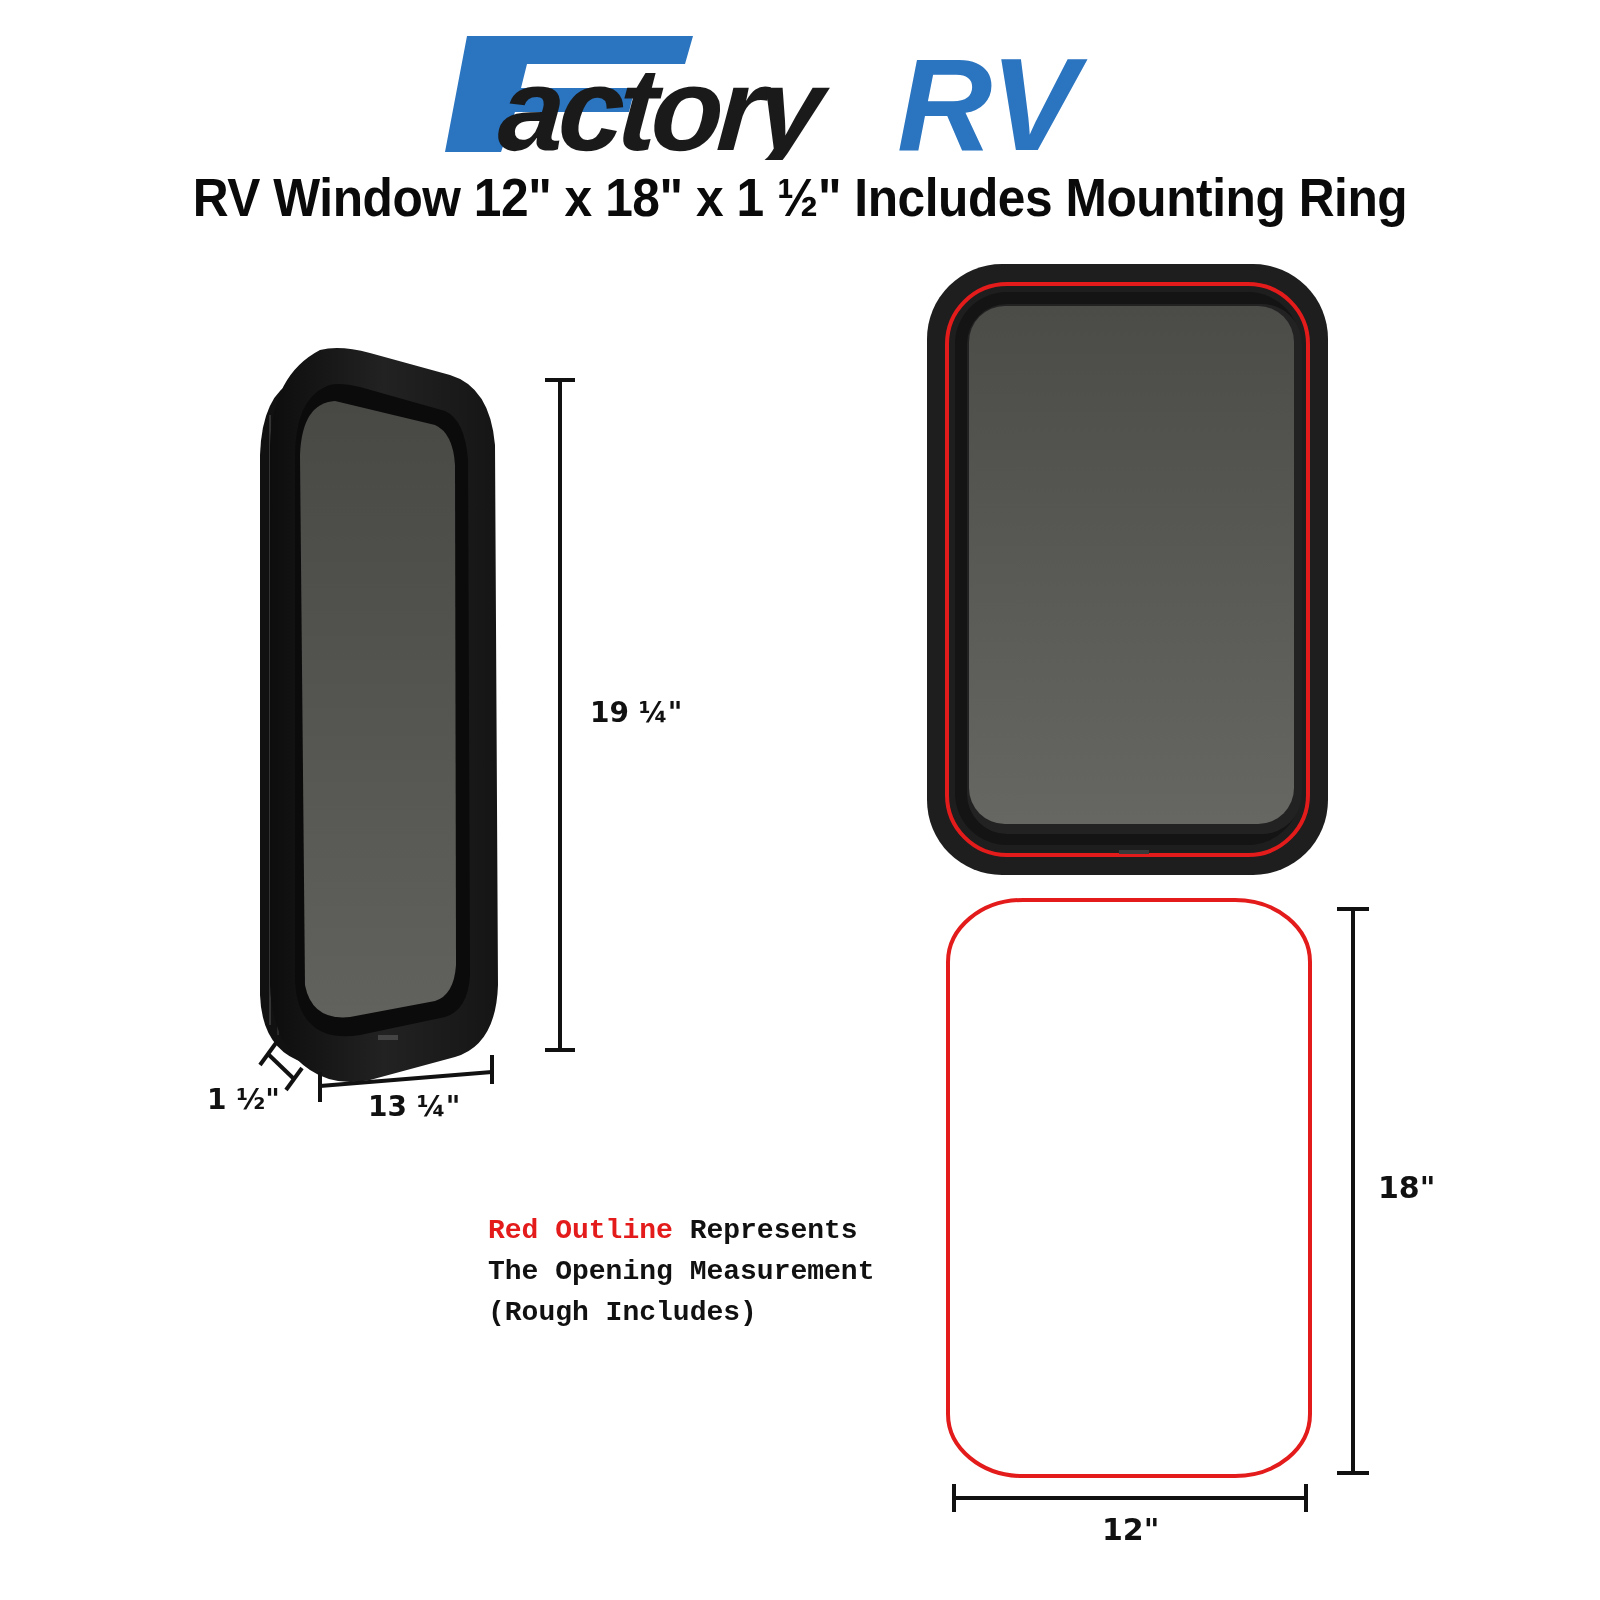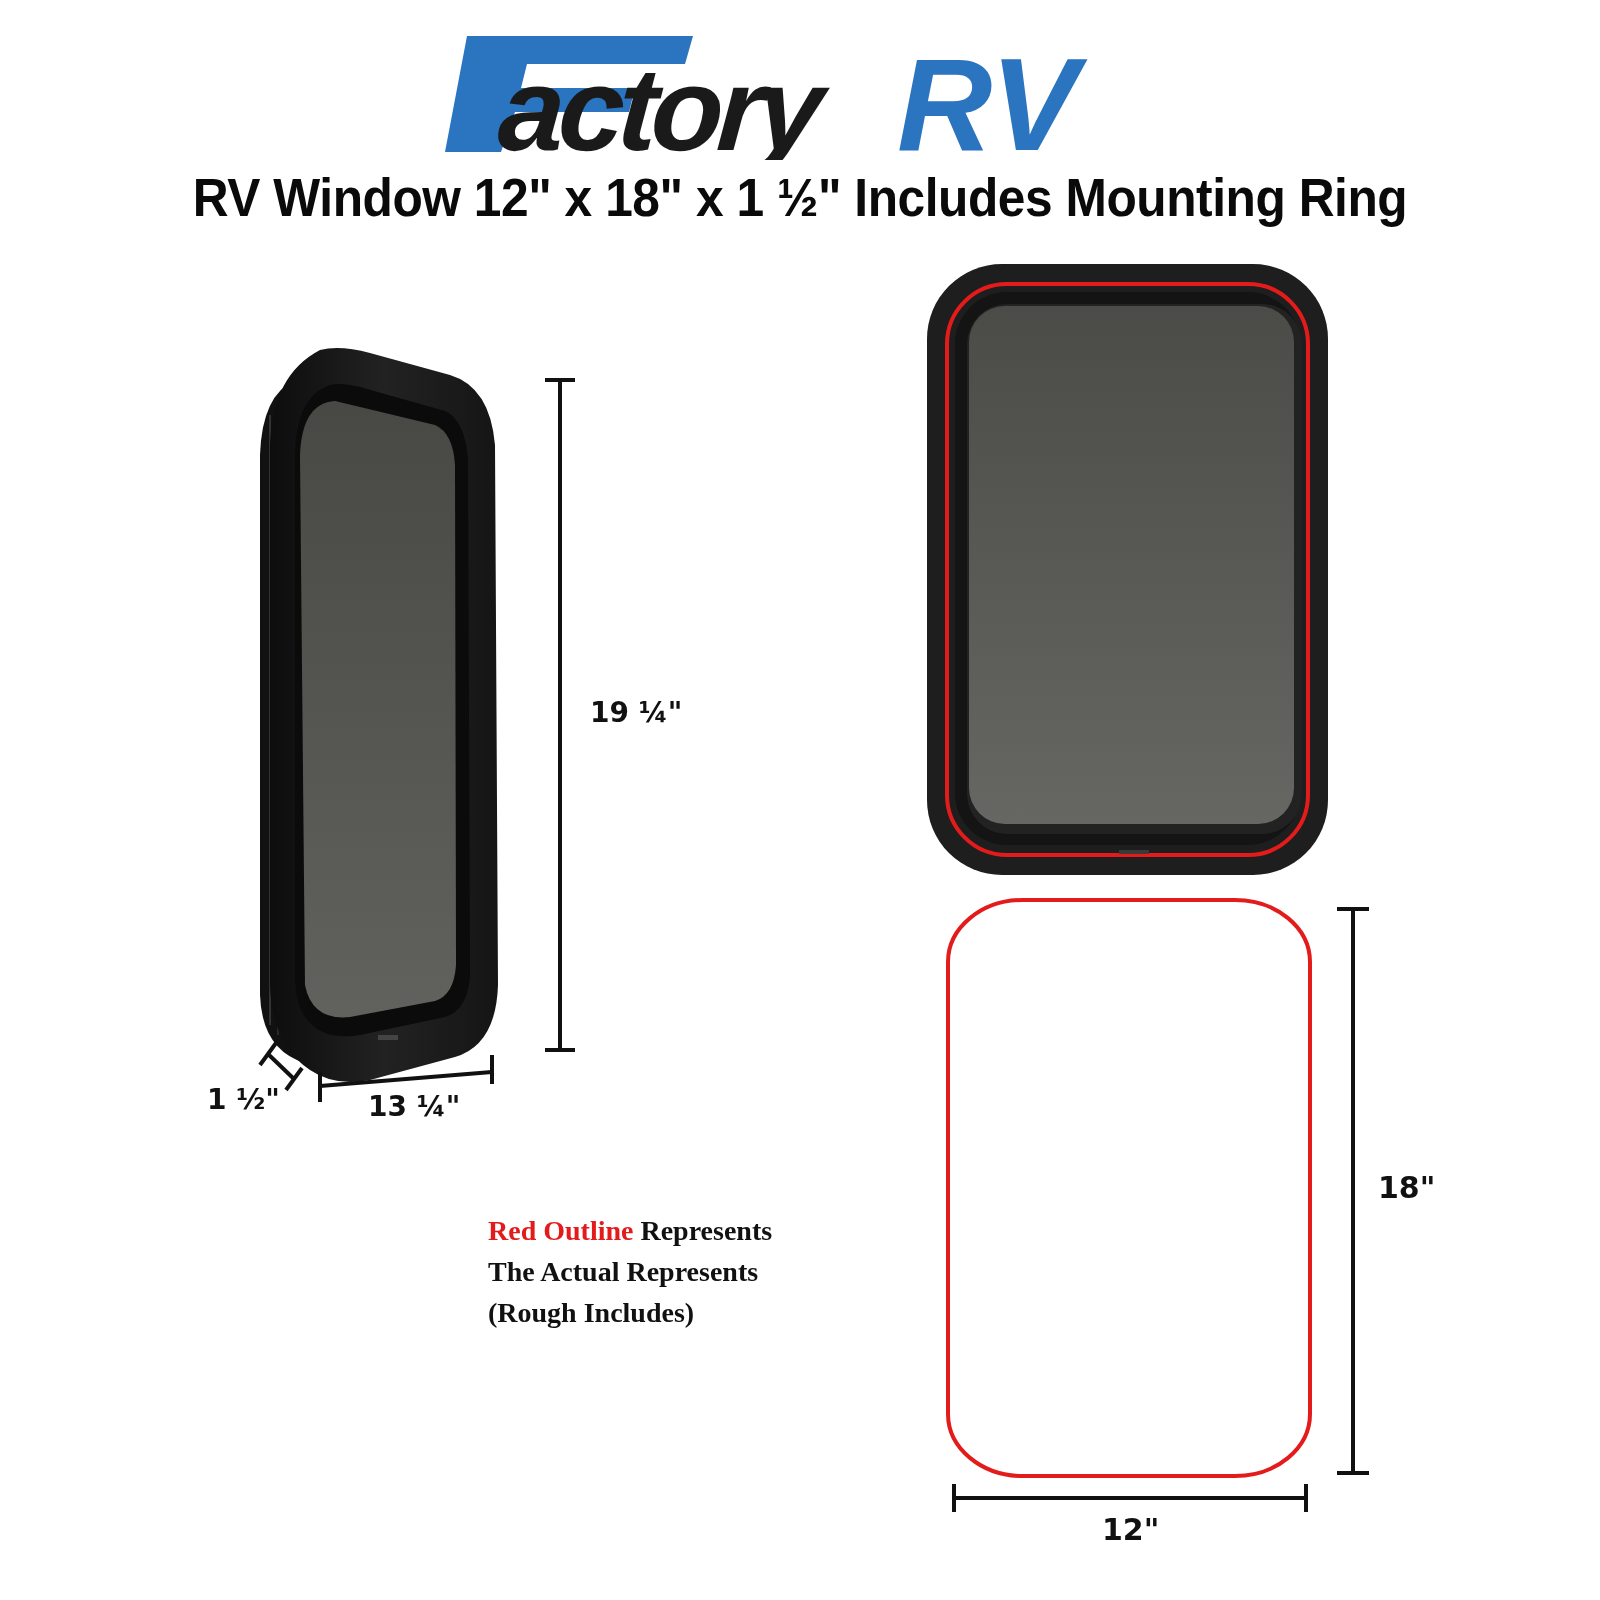--- a/index.html
+++ b/index.html
@@ -2,21 +2,21 @@
 <html><head>
 <meta charset="utf-8">
 <style>
   html, body { margin: 0; padding: 0; background: #ffffff; }
   body { width: 1600px; height: 1600px; position: relative; overflow: hidden; font-family: "Liberation Sans", sans-serif; }
   .logo { position: absolute; left: 445px; top: 30px; width: 700px; height: 130px; }
   .logo svg { width: 100%; height: 100%; }
   .title { position: absolute; left: 0; top: 166px; width: 1600px; text-align: center; font-family: "Liberation Sans", sans-serif; font-weight: bold; font-size: 54px; color: #0a0a0a; letter-spacing: -0.5px; transform: scaleX(0.92); transform-origin: center; white-space: nowrap; }
   .dim-label { position: absolute; font-family: "DejaVu Sans", sans-serif; font-weight: bold; color: #111; white-space: nowrap; }
   .abs { position: absolute; }
-  .note { position: absolute; left: 488px; top: 1210px; font-family: Liberation Serif, serif; font-weight: bold; font-size: 28px; line-height: 41px; color: #111; }
+  .note { position: absolute; left: 488px; top: 1210px; font-family: Liberation Mono, monospace; font-weight: bold; font-size: 28px; line-height: 41px; color: #111; }
   .note .red { color: #e31b1b; }
 </style>
 </head>
 <body>
 
 <div class="logo">
   <svg viewBox="0 0 700 130" xmlns="http://www.w3.org/2000/svg">
 
     <polygon points="22,6 248,6 240,34 82,34 76,58 190,58 184,82 70,82 56,122 0,122" fill="#2a74c0"></polygon>
     <text x="60" y="120" font-family="Liberation Sans, sans-serif" font-weight="bold" font-style="italic" font-size="118" fill="#1a1a1a" letter-spacing="-6" transform="skewX(-4)">actory</text>
@@ -117,15 +117,15 @@
   <svg width="360" height="30" xmlns="http://www.w3.org/2000/svg">
     <line x1="4" y1="0" x2="4" y2="28" stroke="#111" stroke-width="4"></line>
     <line x1="4" y1="14" x2="356" y2="14" stroke="#111" stroke-width="4"></line>
     <line x1="356" y1="0" x2="356" y2="28" stroke="#111" stroke-width="4"></line>
   </svg>
 </div>
 <div class="dim-label" style="left:1102px; top:1512px; font-size:30px;">12"</div>
 
 <div class="note">
   <div><span class="red">Red Outline</span><span> Represents</span></div>
-  <div>The Actual Represents</div>
+  <div>The Opening Measurement</div>
   <div>(Rough Includes)</div>
 </div>
 
 </body></html>

